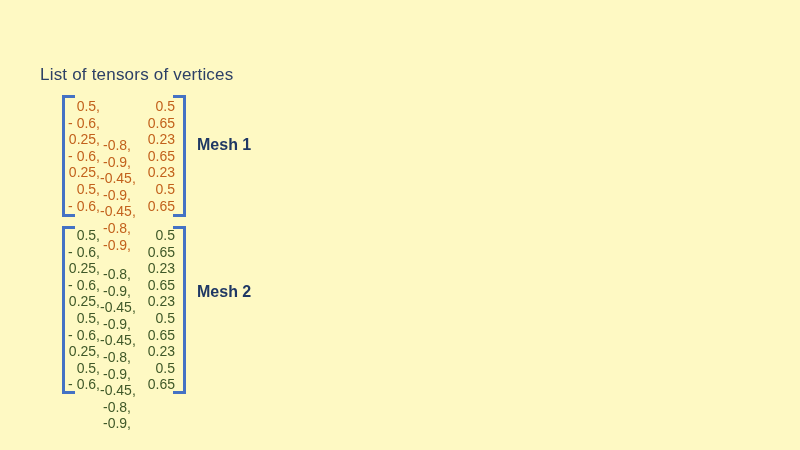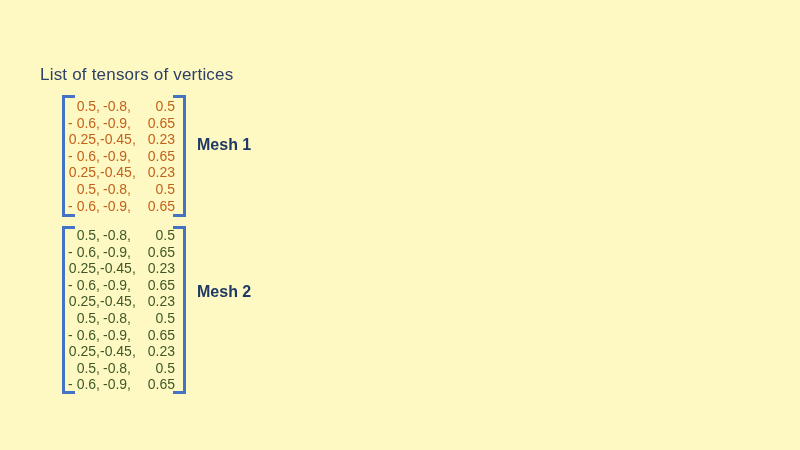--- a/index.html
+++ b/index.html
@@ -36,21 +36,21 @@
   .matrix-m2 .rows{padding:1px 0;}
   .mrow{
     display:flex;
     height:16.6px;
     align-items:flex-start;
     font-size:14px;
     white-space:pre;
   }
   .mcell{display:inline-block;text-align:right;}
   .mcell:nth-child(1){width:38px;}
-  .mcell:nth-child(2){width:31px;}
+  .mcell:nth-child(2){width:31px;margin-top:39px;}
   .mcell:nth-child(3){width:44px;}
   .matrix-m1 .mrow{color:#c2611c;}
   .matrix-m2 .mrow{color:#3f5828;}
   .mesh-label{
     position:absolute;
     left:197px;
     font-size:16px;
     font-weight:bold;
     color:#1f3864;
   }

